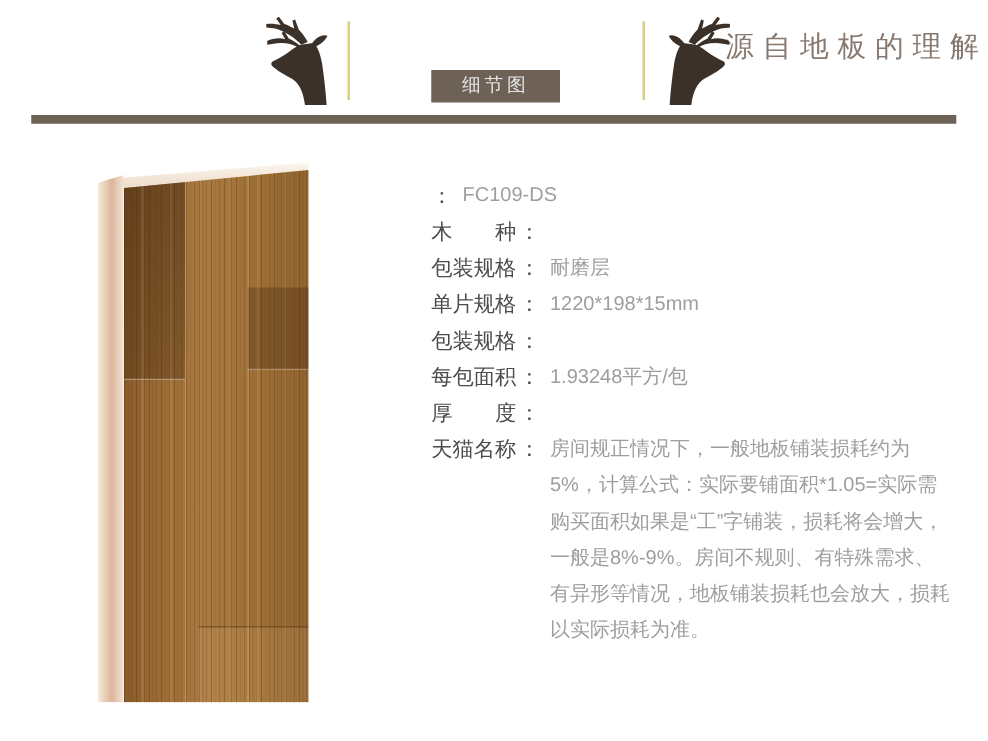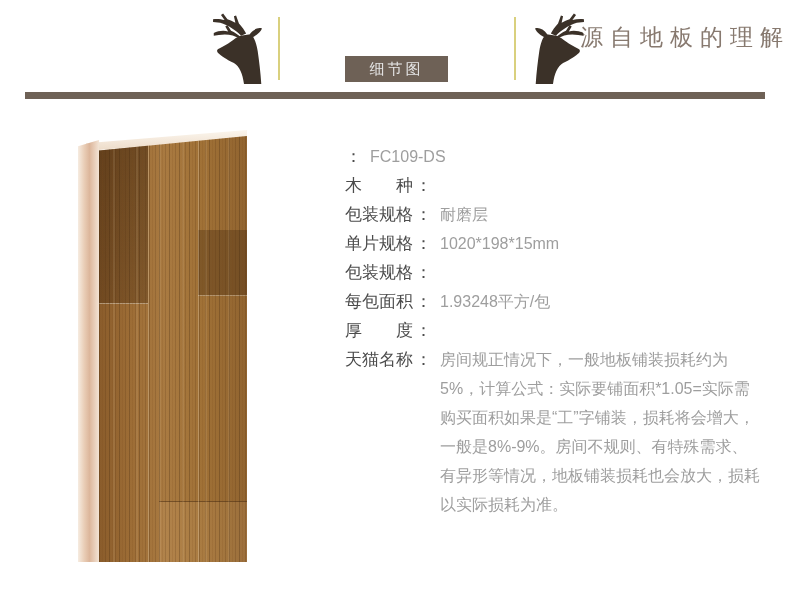--- a/index.html
+++ b/index.html
@@ -156,21 +156,21 @@
 
       <div class="spec-row">
         <span class="spec-label">包装规格</span>
           <span class="spec-colon">：</span>
         <span class="spec-value">耐磨层</span>
       </div>
 
       <div class="spec-row">
         <span class="spec-label">单片规格</span>
           <span class="spec-colon">：</span>
-        <span class="spec-value">1020*198*15mm</span>
+        <span class="spec-value">1220*198*15mm</span>
       </div>
 
       <div class="spec-row">
         <span class="spec-label">包装规格</span>
           <span class="spec-colon">：</span>
       </div>
 
       <div class="spec-row">
         <span class="spec-label">每包面积</span>
           <span class="spec-colon">：</span>

